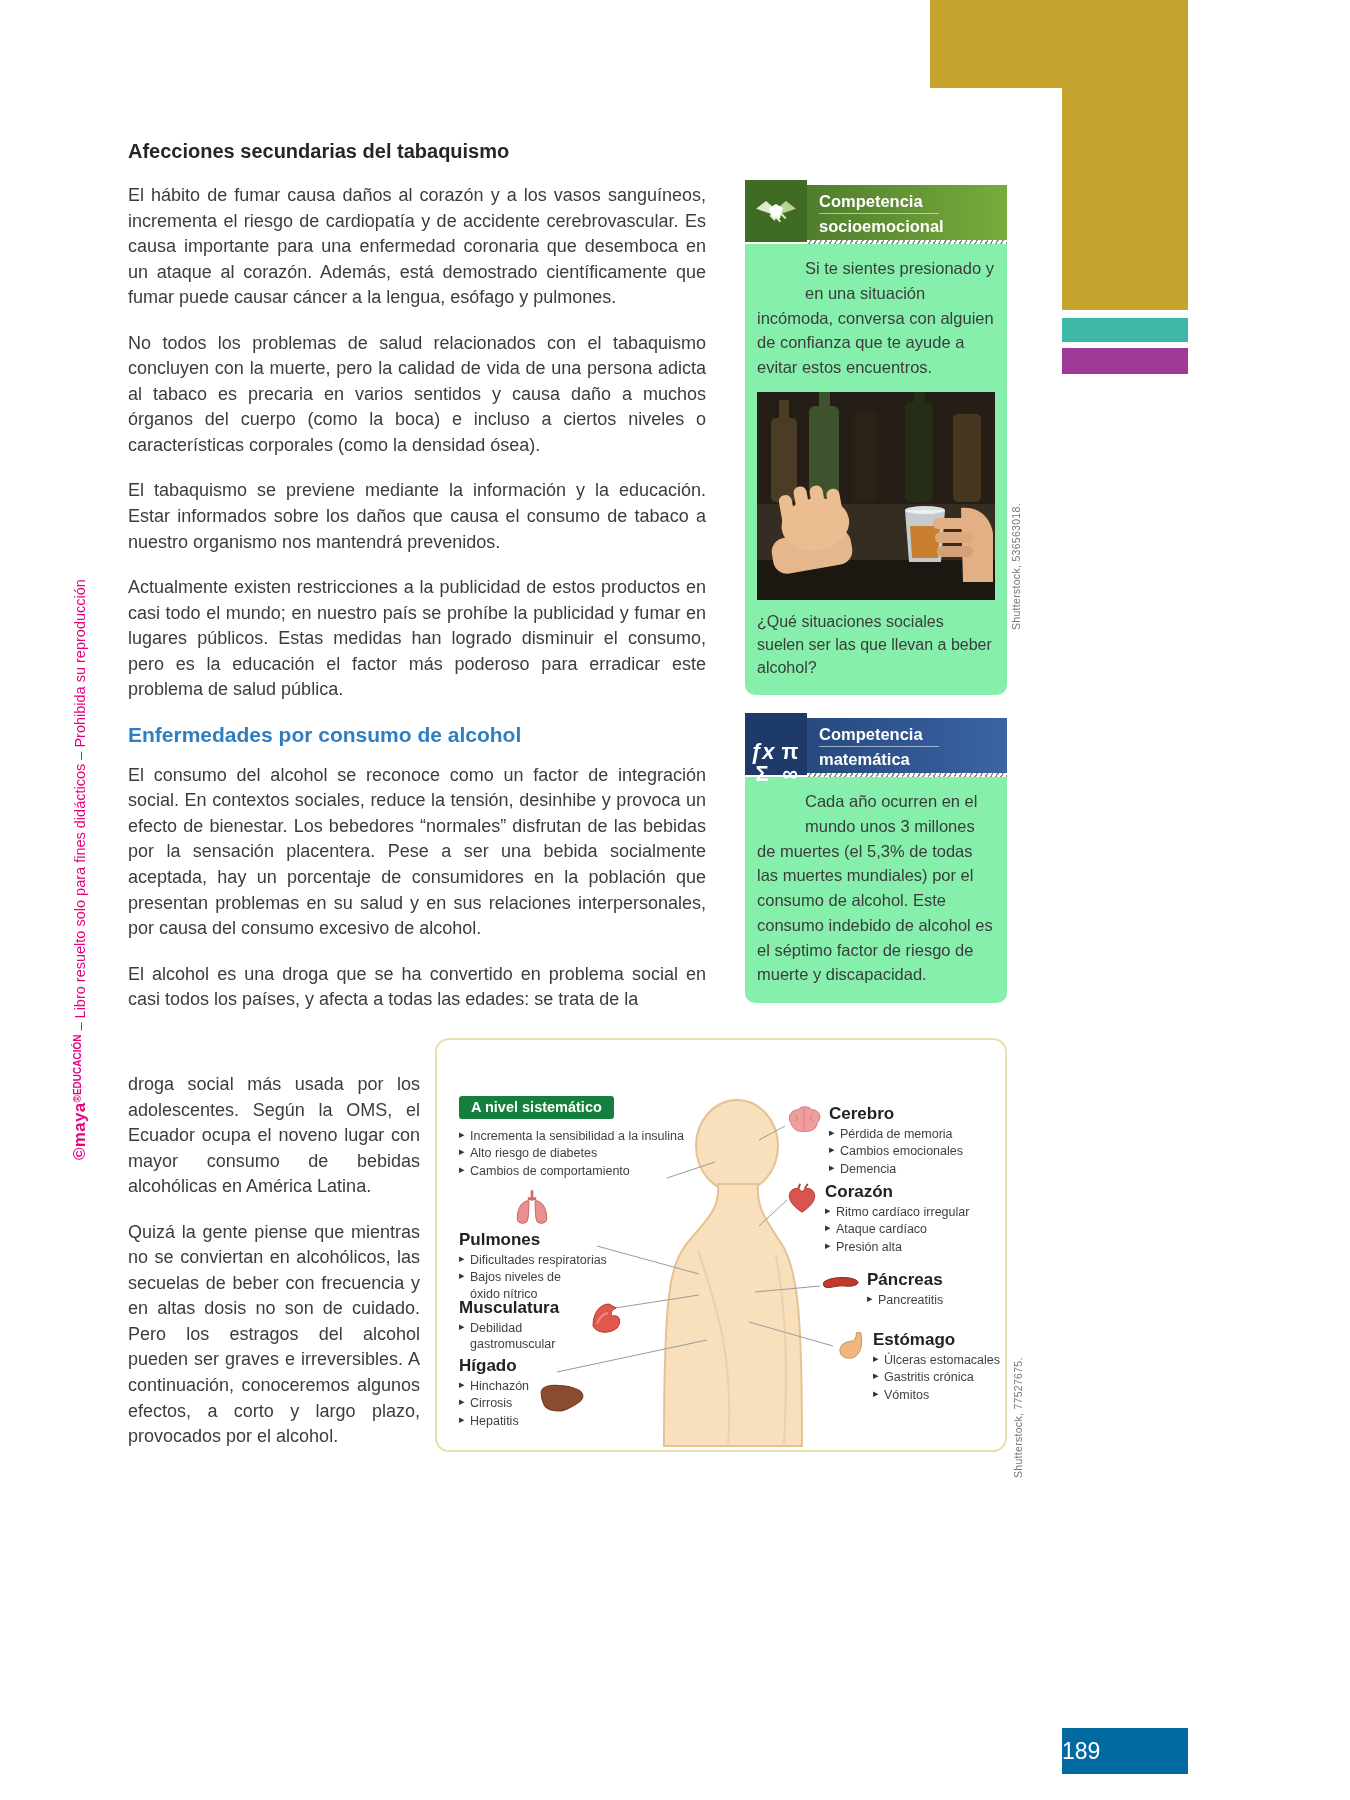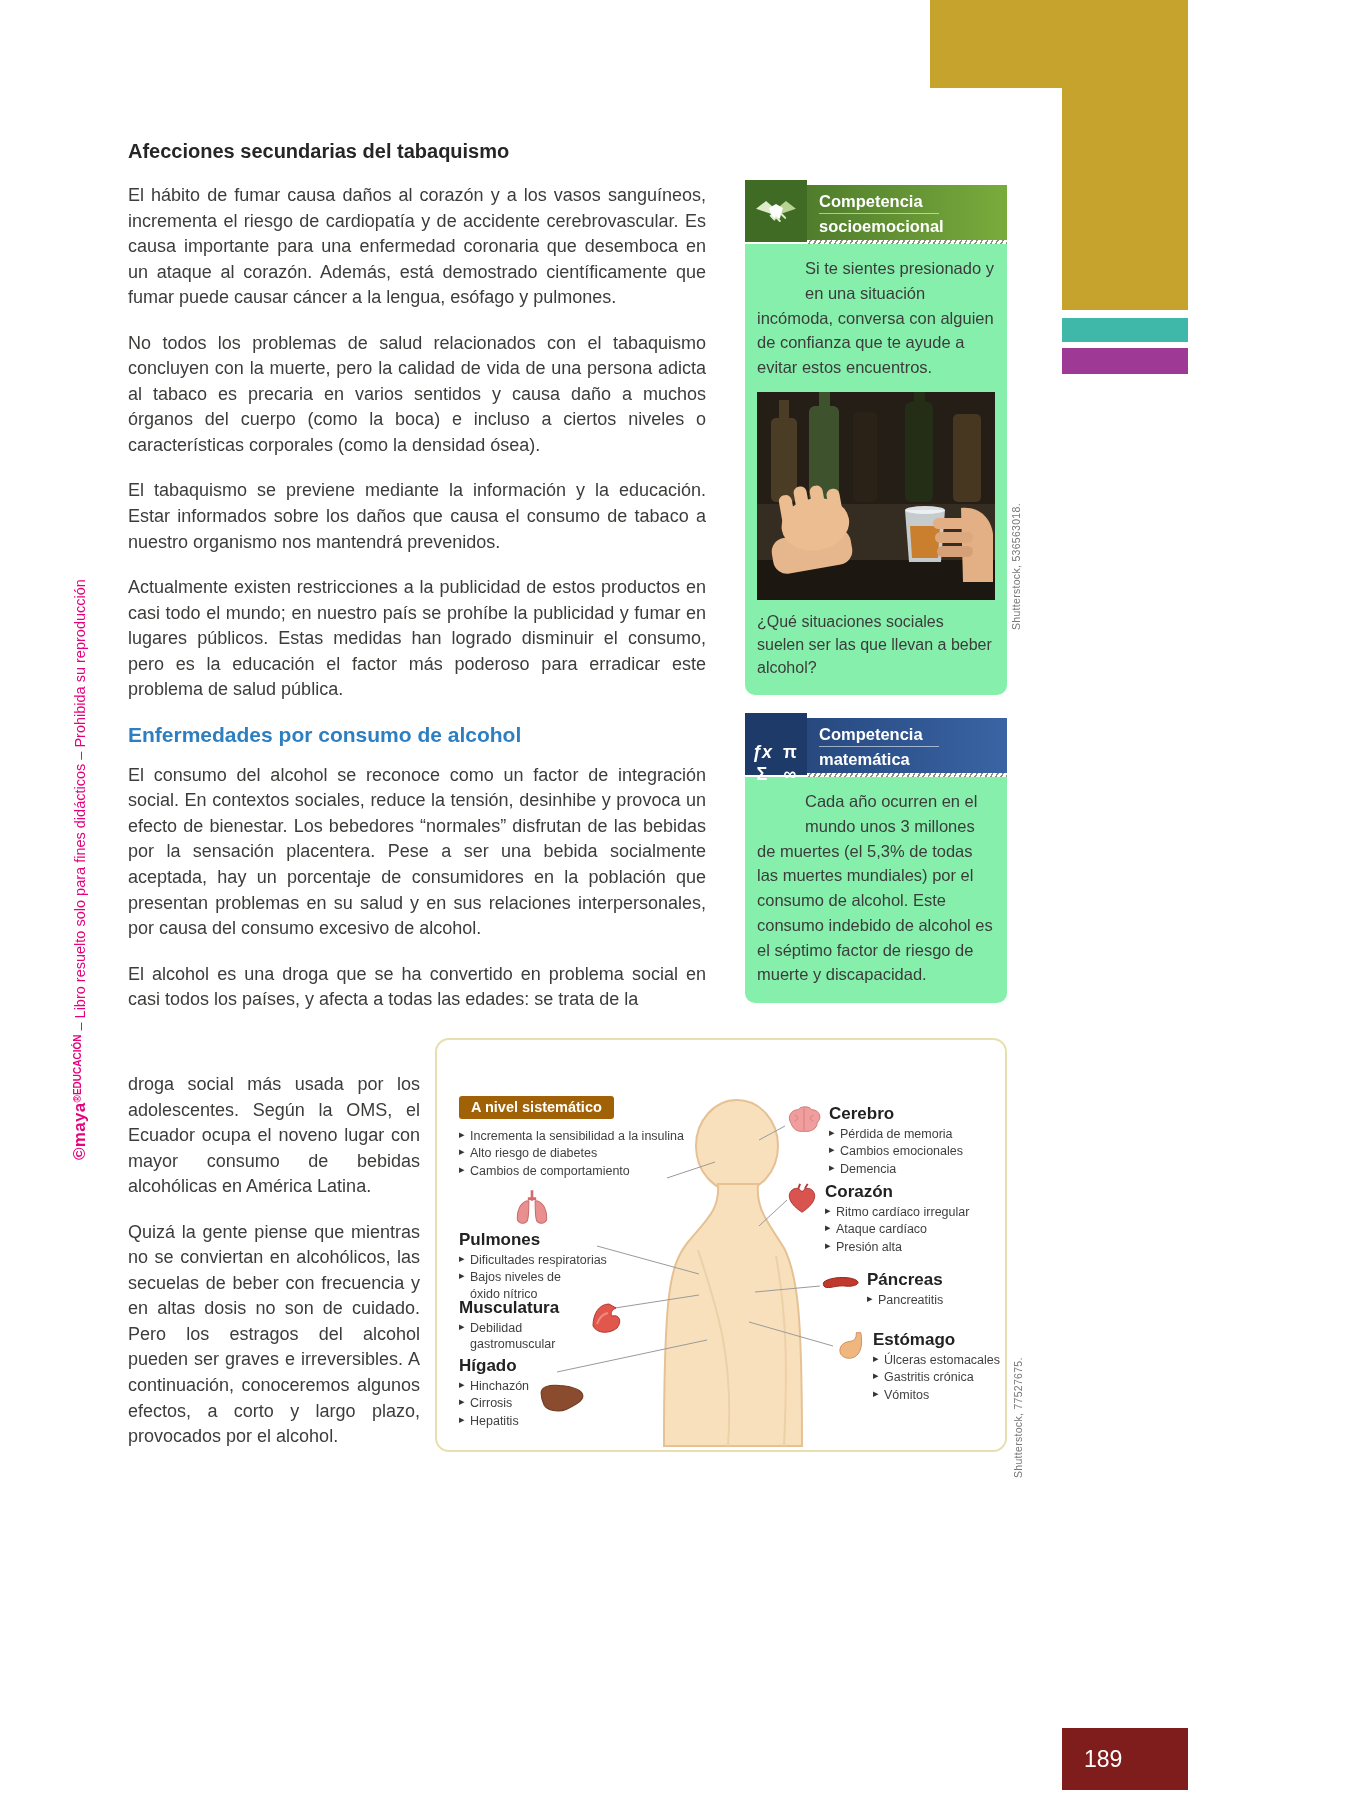--- a/index.html
+++ b/index.html
@@ -6,22 +6,22 @@
   html,body { background:#ffffff; }
   .page{position:relative;width:1350px;height:1800px;background:#fff;overflow:hidden;
         font-family:"Liberation Sans",sans-serif;color:#3c3c3b;}
 
   
   .deco{position:absolute;}
   .gold-top{left:930px;top:0;width:258px;height:88px;background:#c5a32c;}
   .gold-col{left:1062px;top:0;width:126px;height:310px;background:#c5a32c;}
   .teal-bar{left:1062px;top:318px;width:126px;height:24px;background:#3fb8a9;}
   .magenta-bar{left:1062px;top:348px;width:126px;height:26px;background:#9e3a96;}
-  .page-num-box{position:absolute;left:1062px;top:1728px;width:126px;height:62px;background:#7f1d1d;
-        color:#fff;font-size:23px;display:flex;align-items:center;padding-left:22px;}
+  .page-num-box{position:absolute;left:1062px;top:1728px;width:126px;height:46px;background:#0369a1;
+        color:#fff;font-size:23px;display:flex;align-items:center;}
 
   
   .side-rotated{position:absolute;left:70px;top:400px;width:760px;height:26px;white-space:nowrap;
         transform-origin:0 0;transform:rotate(-90deg) translateX(-760px);
         color:#e6007e;font-size:14.5px;}
   .side-rotated .brand{font-weight:bold;font-size:17px;letter-spacing:.3px;}
   .side-rotated .brand-sup{font-weight:bold;font-size:10px;vertical-align:4px;}
 
   
   .col-main{position:absolute;left:128px;top:140px;width:578px;}
@@ -55,21 +55,21 @@
   .vcredit{position:absolute;writing-mode:vertical-rl;transform:rotate(180deg);
         font-size:10.5px;color:#777;letter-spacing:.3px;}
   .vcredit1{left:1010px;top:460px;height:170px;}
   .vcredit2{left:1012px;top:1318px;height:160px;}
 
   
   .infographic{position:absolute;left:435px;top:1038px;width:572px;height:414px;background:#fff;
         border:2px solid #e7dfae;border-radius:14px;}
   .ig-title{position:absolute;left:0;right:0;top:16px;text-align:center;color:#2e7fc1;
         font-weight:bold;font-size:20px;}
-  .ig-chip{position:absolute;left:22px;top:56px;background:#a16207;color:#fff;font-weight:bold;
+  .ig-chip{position:absolute;left:22px;top:56px;background:#15803d;color:#fff;font-weight:bold;
         font-size:14.5px;padding:3px 12px 4px;border-radius:3px;z-index:3;}
   .ig-systemic{position:absolute;left:22px;top:88px;width:250px;z-index:3;}
   .ig-group{position:absolute;z-index:3;}
   .ig-name{font-weight:bold;font-size:17px;color:#222;margin-bottom:2px;}
   .ig-item{font-size:12.5px;color:#3f3f3f;line-height:1.3;padding-left:11px;position:relative;margin-bottom:1px;}
   .ig-item::before{content:"▸";position:absolute;left:0;top:-1px;font-size:11px;color:#333;}
   .ig-row{display:flex;gap:6px;align-items:flex-start;}
   .ig-icon{flex:0 0 auto;}
   .ig-abs-icon{position:absolute;z-index:3;}
   .ig-lines,.ig-body{position:absolute;z-index:1;}
@@ -157,21 +157,21 @@
         </g>
       </svg>
       <p class="panel-caption">¿Qué situaciones sociales suelen ser las que llevan a beber alcohol?</p>
     </div>
   </div>
   <div class="vcredit vcredit1">Shutterstock, 536563018.</div>
 
   <div class="comp-box comp-box2">
     <div class="comp-header">
       <div class="comp-icon tile-blue">
-        <div style="display:grid;grid-template-columns:24px 24px;gap:0 4px;color:#fff;font-weight:bold;font-size:18px;text-align:center;line-height:22px;margin-top:37px;">
+        <div style="display:grid;grid-template-columns:24px 24px;gap:0 4px;color:#fff;font-weight:bold;font-size:22px;text-align:center;line-height:22px;margin-top:37px;">
           <span style="font-style:italic;">ƒx</span>
           <span>π</span>
           <span>Σ</span>
           <span>∞</span>
         </div>
       </div>
       <div class="comp-titles bar-blue">
         <div class="comp-title-line1">Competencia</div>
         <div>matemática</div>
       </div>

